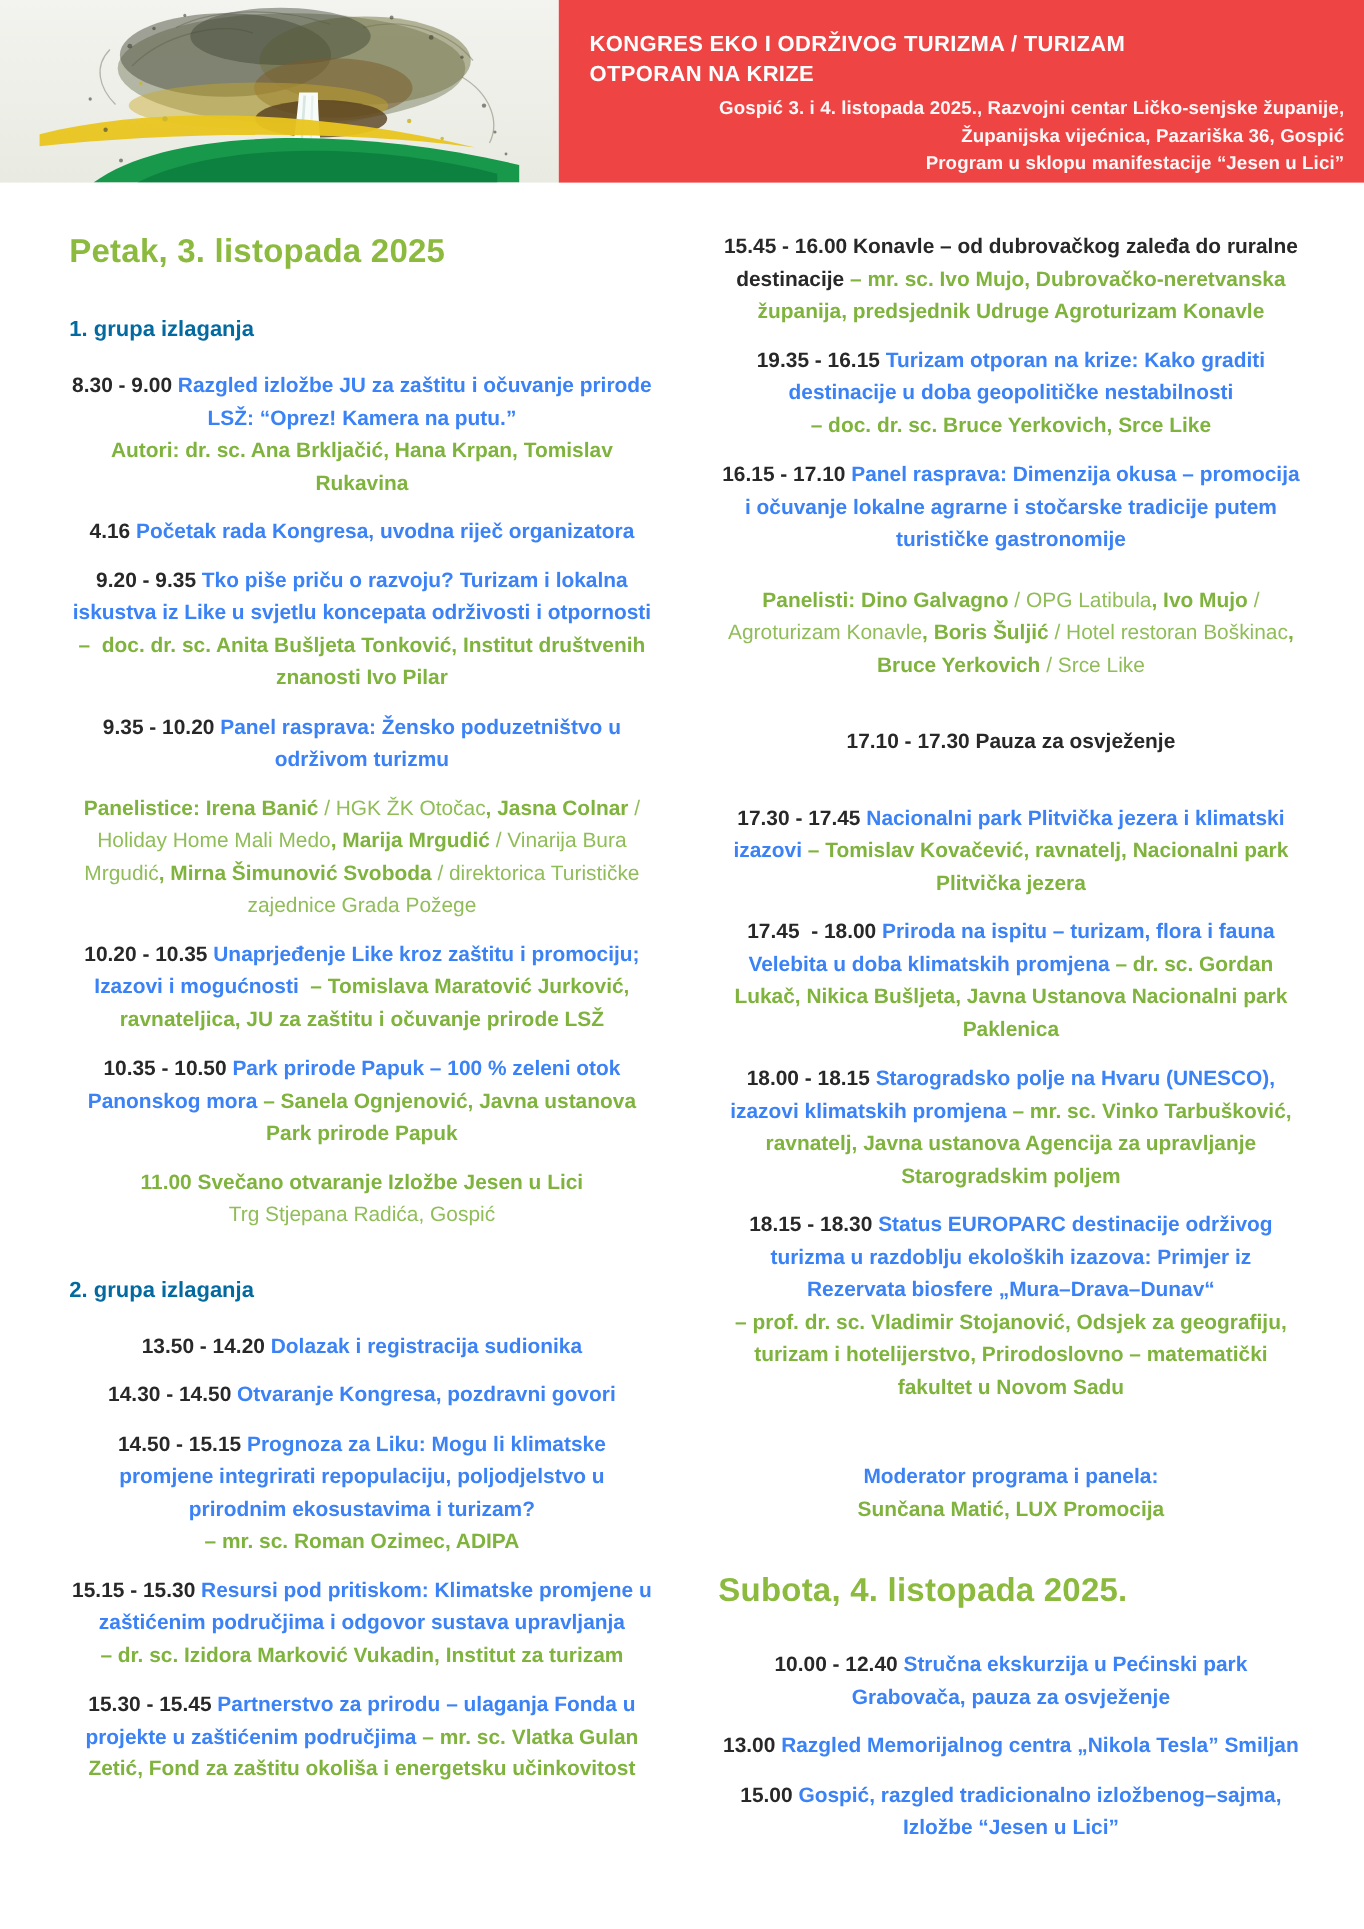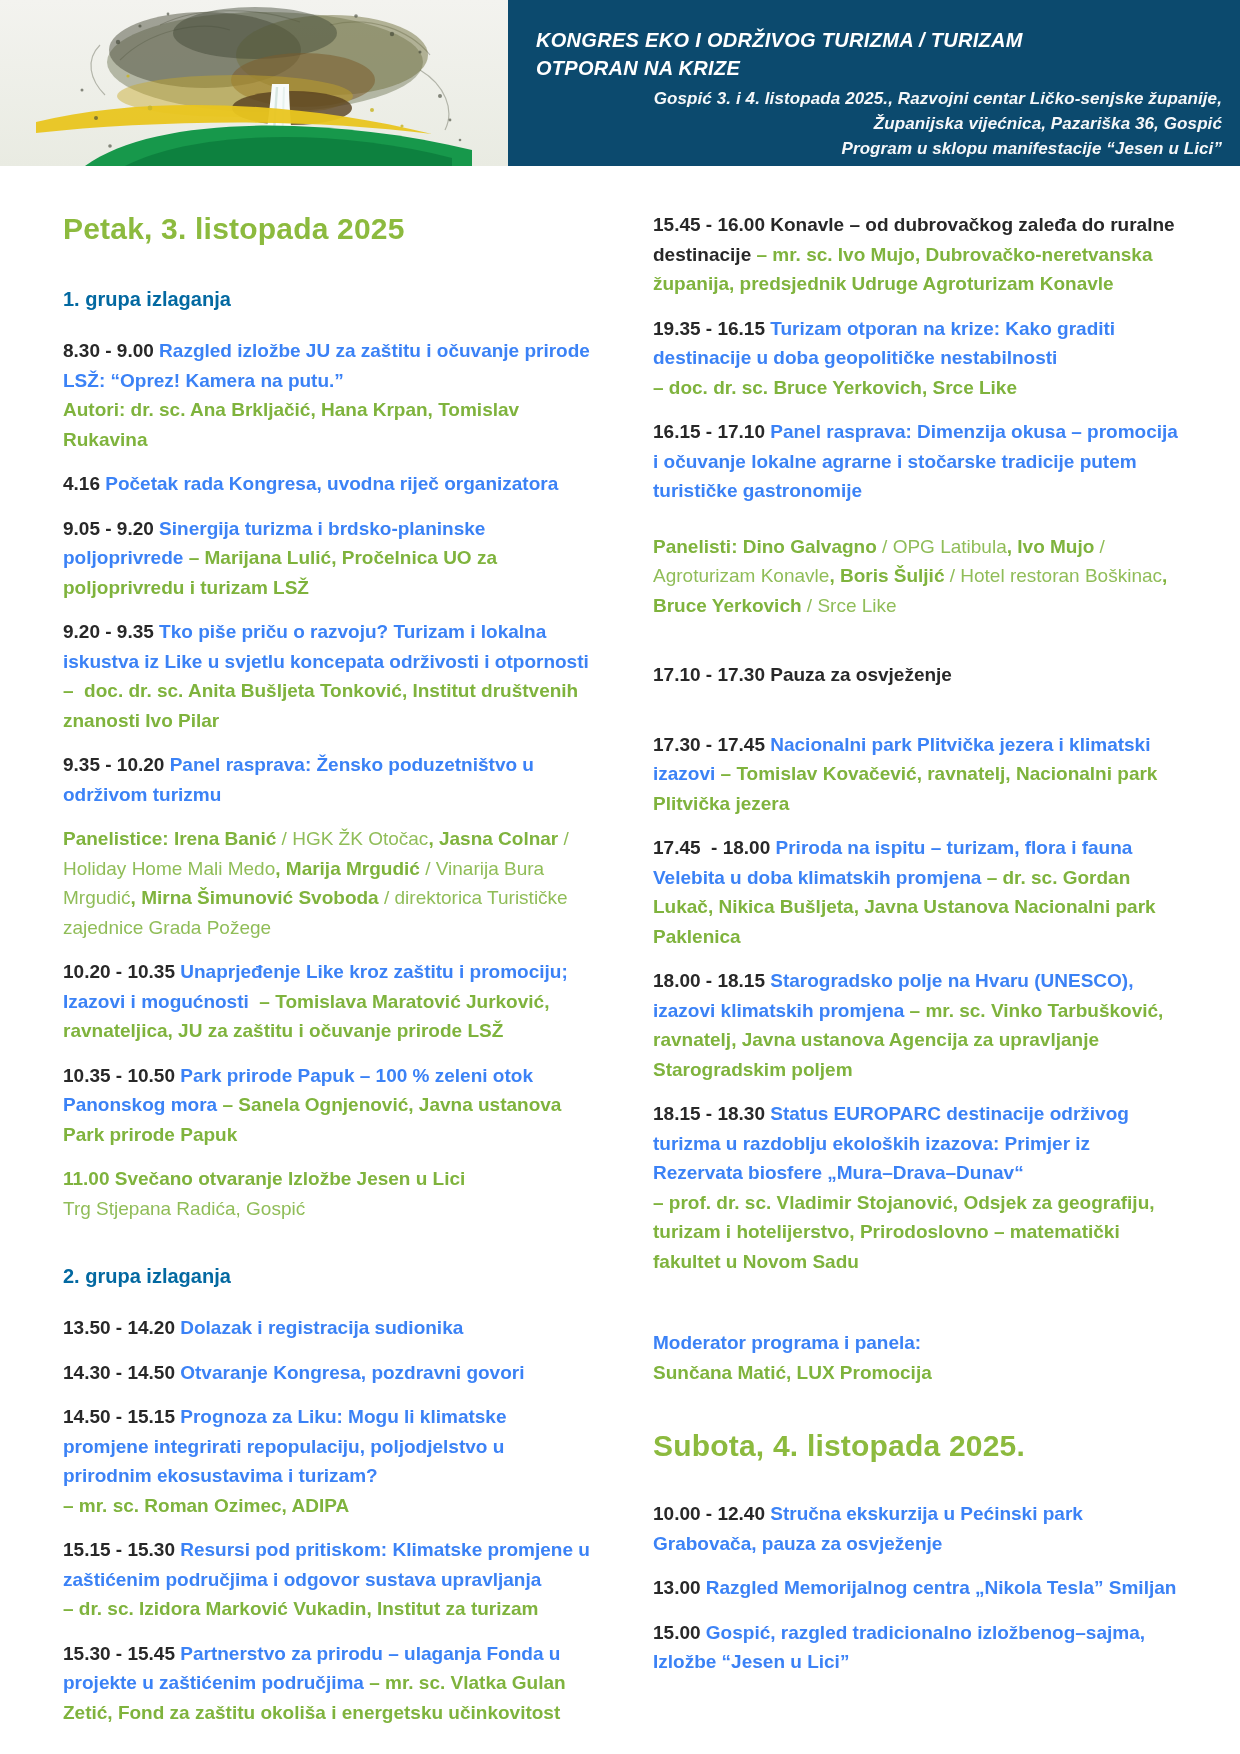--- a/index.html
+++ b/index.html
@@ -8,33 +8,33 @@
     font-family:"Liberation Sans", sans-serif;
     -webkit-font-smoothing:antialiased;
   }
   .page{width:1240px;height:1754px;overflow:hidden;background:#ffffff;position:relative;}
 
   
   .hdr{display:flex;height:166px;width:100%;}
   .hdr-img{width:508px;height:166px;flex:0 0 508px;overflow:hidden;
     background:linear-gradient(180deg,#f3f3ef 0%,#e9ebe2 100%);}
   .hdr-img svg{display:block;}
-  .hdr-band{flex:1;background:#0c4a6e;color:#ffffff;padding:26px 18px 0 28px;box-sizing:border-box;font-style:italic;}
+  .hdr-band{flex:1;background:#ef4444;color:#ffffff;padding:26px 18px 0 28px;box-sizing:border-box;}
   .hdr-title{font-size:20px;line-height:28px;font-weight:700;letter-spacing:.3px;}
   .hdr-details{margin-top:4px;text-align:right;}
   .hdr-detail{font-size:17px;line-height:25px;font-weight:700;opacity:.96;letter-spacing:.1px;}
 
   
   .program{display:flex;gap:58px;padding:44px 55px 0 63px;box-sizing:border-box;}
   .col{flex:1;min-width:0;}
   .col > :first-child{margin-top:0;}
 
   .day{color:#8cba3e;font-size:30px;line-height:38px;font-weight:700;margin:0 0 34px;letter-spacing:.2px;}
   .group{color:#0369a1;font-size:20px;line-height:26px;font-weight:700;margin:38px 0 24px;}
-  .item{font-size:19px;line-height:29.5px;margin:15px 0 0;white-space:pre-wrap;}
+  .item{font-size:19px;line-height:29.5px;margin:15px 0 0;white-space:pre-wrap;text-align:center;}
 
   .tb{color:#282828;font-weight:700;}
   .dk{color:#3b82f6;font-weight:700;}
   .gb{color:#7fb33d;font-weight:700;}
   .gr{color:#90bd58;font-weight:400;}
 
   .gap-md{margin-top:26px !important;}
   .gap-lg{margin-top:40px !important;}
   .gap-xl{margin-top:52px !important;}
 </style>
@@ -106,21 +106,20 @@
         </div>
     </div>
   </header>
 
   <main class="program">
       <div class="col">
         <h2 class="day">Petak, 3. listopada 2025</h2>
         <h3 class="group">1. grupa izlaganja</h3>
         <p class="item"><span class="tb">8.30 - 9.00</span><span class="dk"> Razgled izložbe JU za zaštitu i očuvanje prirode LSŽ: “Oprez! Kamera na putu.”</span><br><span class="gb">Autori: dr. sc. Ana Brkljačić, Hana Krpan, Tomislav Rukavina</span></p>
         <p class="item"><span class="tb">4.16</span><span class="dk"> Početak rada Kongresa, uvodna riječ organizatora</span></p>
-        <p class="item"><span class="tb">9.05 - 9.20</span><span class="dk"> Sinergija turizma i brdsko-planinske poljoprivrede </span><span class="gb">– Marijana Lulić, Pročelnica UO za poljoprivredu i turizam LSŽ</span></p>
         <p class="item"><span class="tb">9.20 - 9.35</span><span class="dk"> Tko piše priču o razvoju? Turizam i lokalna iskustva iz Like u svjetlu koncepata održivosti i otpornosti </span><span class="gb">–  doc. dr. sc. Anita Bušljeta Tonković, Institut društvenih znanosti Ivo Pilar</span></p>
         <p class="item"><span class="tb">9.35 - 10.20</span><span class="dk"> Panel rasprava: Žensko poduzetništvo u održivom turizmu</span></p>
         <p class="item"><span class="gb">Panelistice: Irena Banić</span><span class="gr"> / HGK ŽK Otočac</span><span class="gb">, Jasna Colnar</span><span class="gr"> / Holiday Home Mali Medo</span><span class="gb">, Marija Mrgudić</span><span class="gr"> / Vinarija Bura Mrgudić</span><span class="gb">, Mirna Šimunović Svoboda</span><span class="gr"> / direktorica Turističke zajednice Grada Požege</span></p>
         <p class="item"><span class="tb">10.20 - 10.35</span><span class="dk"> Unaprjeđenje Like kroz zaštitu i promociju; Izazovi i mogućnosti  </span><span class="gb">– Tomislava Maratović Jurković, ravnateljica, JU za zaštitu i očuvanje prirode LSŽ</span></p>
         <p class="item"><span class="tb">10.35 - 10.50</span><span class="dk"> Park prirode Papuk – 100 % zeleni otok Panonskog mora </span><span class="gb">– Sanela Ognjenović, Javna ustanova Park prirode Papuk</span></p>
         <p class="item"><span class="gb">11.00 Svečano otvaranje Izložbe Jesen u Lici</span><br><span class="gr">Trg Stjepana Radića, Gospić</span></p>
         <h3 class="group gap-lg">2. grupa izlaganja</h3>
         <p class="item"><span class="tb">13.50 - 14.20</span><span class="dk"> Dolazak i registracija sudionika</span></p>
         <p class="item"><span class="tb">14.30 - 14.50</span><span class="dk"> Otvaranje Kongresa, pozdravni govori</span></p>
         <p class="item"><span class="tb">14.50 - 15.15</span><span class="dk"> Prognoza za Liku: Mogu li klimatske promjene integrirati repopulaciju, poljodjelstvo u prirodnim ekosustavima i turizam?</span><br><span class="gb">– mr. sc. Roman Ozimec, ADIPA</span></p>

